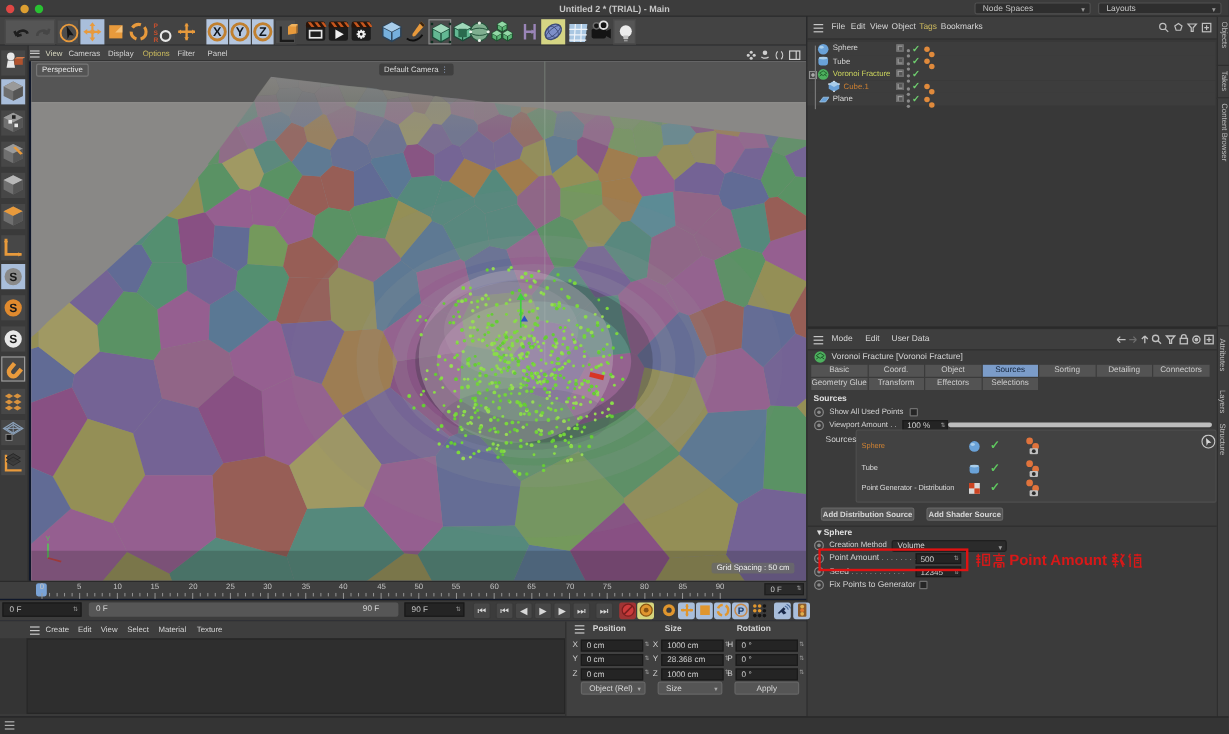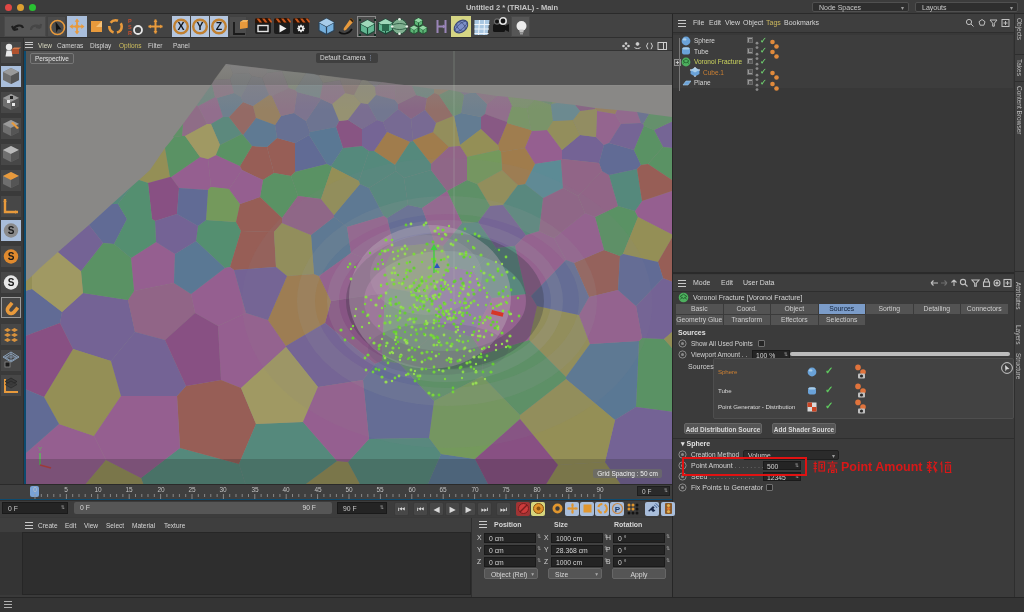--- a/index.html
+++ b/index.html
@@ -1,17 +1,17 @@
 <!DOCTYPE html>
 <html><head><meta charset="utf-8"><style>
 *{margin:0;padding:0;box-sizing:border-box}
 html,body{width:1024px;height:612px;overflow:hidden;background:#333;
  font-family:"Liberation Sans",sans-serif;}
 .ab{position:absolute}
-#app{position:relative;width:984px;height:612px;background:#0c4a6e}
+#app{position:relative;width:984px;height:612px;background:#0f172a}
 .txt{color:#d2d2d2;font-size:6.5px;white-space:nowrap}
 </style></head><body>
 <div id="app">
 <div class="ab" style="left:0;top:0;width:1024px;height:14px;background:#3c3c3c;border-bottom:1px solid #2a2a2a">
  <div class="ab" style="left:5px;top:4px;width:7px;height:7px;border-radius:50%;background:#df4744"></div>
  <div class="ab" style="left:17px;top:4px;width:7px;height:7px;border-radius:50%;background:#dd9f31"></div>
  <div class="ab" style="left:29px;top:4px;width:7px;height:7px;border-radius:50%;background:#29c132"></div>
  <div class="ab" style="left:0;top:3px;width:1024px;text-align:center;color:#c6c6c6;font-size:7.5px;font-weight:bold">Untitled 2 * (TRIAL) - Main</div>
  <div class="ab" style="left:812px;top:2px;width:97px;height:10px;background:#2e2e2e;border:1px solid #505050;border-radius:2px;color:#c8c8c8;font-size:7px;padding:1px 0 0 6px">Node Spaces<span style="position:absolute;right:4px;top:1px;font-size:6px;color:#9a9a9a">▾</span></div>
  <div class="ab" style="left:915px;top:2px;width:103px;height:10px;background:#2e2e2e;border:1px solid #505050;border-radius:2px;color:#c8c8c8;font-size:7px;padding:1px 0 0 6px">Layouts<span style="position:absolute;right:4px;top:1px;font-size:6px;color:#9a9a9a">▾</span></div>

